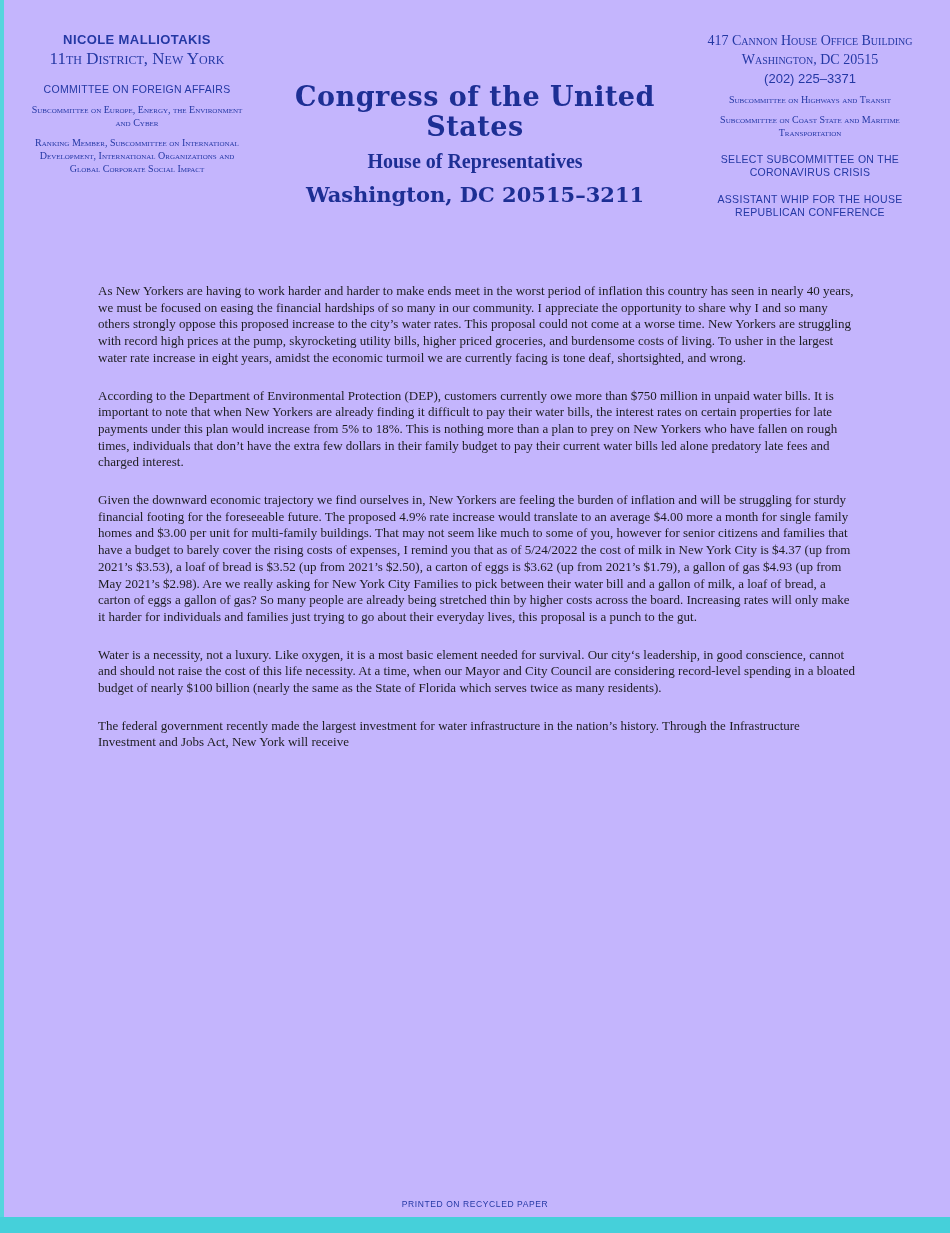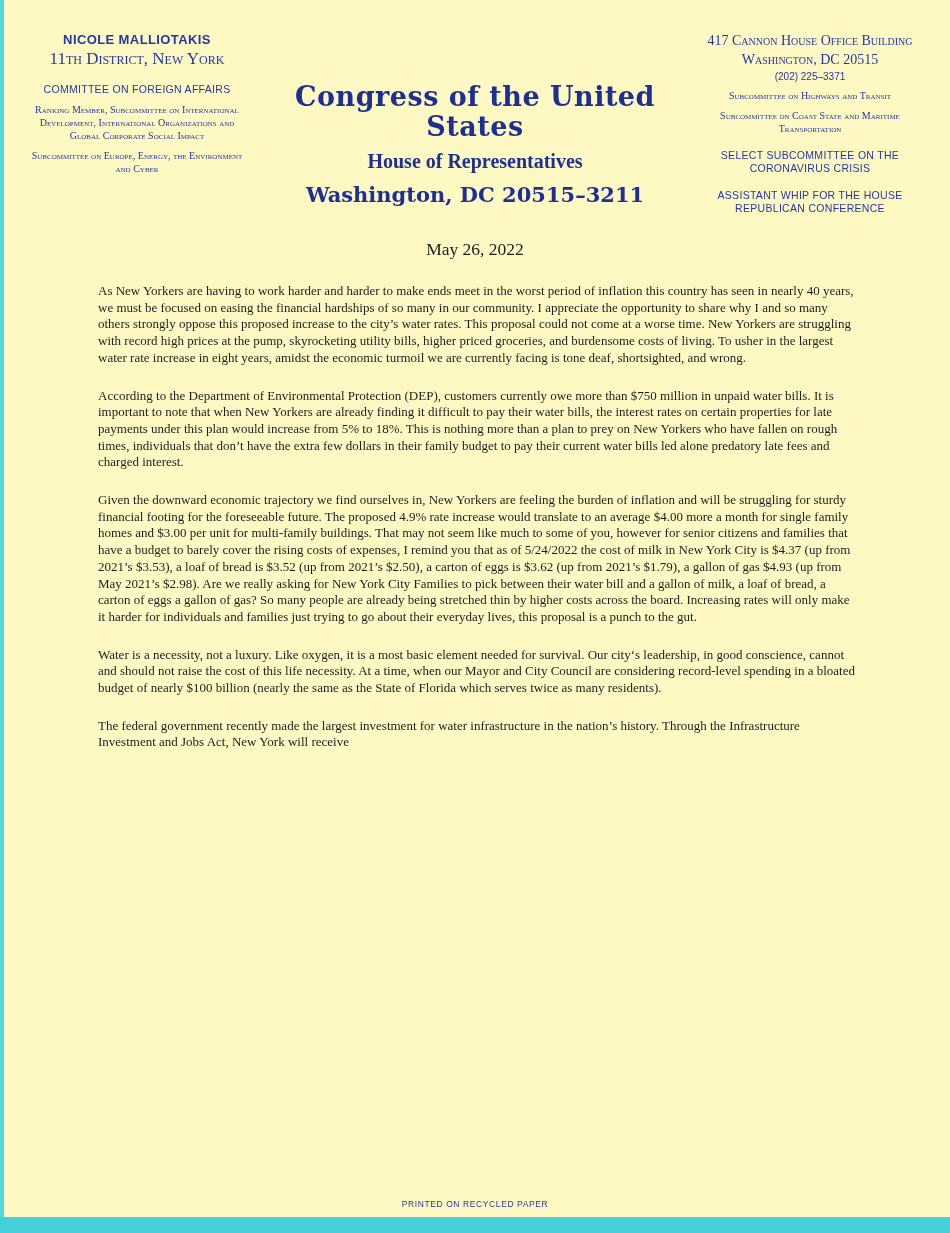--- a/index.html
+++ b/index.html
@@ -1,21 +1,21 @@
 <!DOCTYPE html>
 <html><head>
 <meta charset="utf-8">
 <style>
   html, body { margin: 0; padding: 0; background: #9a9a9a; }
   .page {
     position: relative;
     width: 950px;
     height: 1233px;
     margin: 0 auto;
-    background: #fef9c3;
+    background: #c4b5fd;
     font-family: "Liberation Serif", serif;
     color: #1d1d20;
     overflow: hidden;
     box-shadow: 0 0 8px rgba(0,0,0,.4);
   }
   
   .scan-edge-left {
     position: absolute; left: 0; top: 0; width: 4px; height: 100%;
     background: #55d6de;
   }
@@ -44,21 +44,21 @@
   }
   .cmte-sub {
     font-family: "Liberation Serif", serif;
     font-variant: small-caps; font-size: 10px; line-height: 1.3;
     margin-top: 7px;
   }
   .addr {
     font-family: "Liberation Serif", serif;
     font-variant: small-caps; font-size: 14px; line-height: 1.35;
   }
-  .phone { font-family: "Liberation Sans", sans-serif; font-size: 10px; margin-top: 1px; }
+  .phone { font-family: "Liberation Sans", sans-serif; font-size: 13px; margin-top: 1px; }
 
   .congress-line1 {
     font-family: "DejaVu Serif", serif;
     font-weight: bold; font-size: 27px; letter-spacing: .5px;
     line-height: 1.1;
     text-align: center;
   }
   .congress-line2 {
     font-family: Liberation Serif, serif;
     font-weight: bold; font-size: 20px; margin-top: 9px;
@@ -91,41 +91,40 @@
 
 <div class="page">
 
   <div class="scan-edge-left"></div>
   <div class="scan-edge-bottom"></div>
 
   <div class="lh lh-left">
     <div class="member-name">NICOLE MALLIOTAKIS</div>
     <div class="member-district">11th District, New York</div>
     <div class="cmte-head">COMMITTEE ON FOREIGN AFFAIRS</div>
+    <div class="cmte-sub">Subcommittee on Europe, Energy, the Environment and Cyber</div>
     <div class="cmte-sub">Ranking Member, Subcommittee on International Development, International Organizations and Global Corporate Social Impact</div>
-    <div class="cmte-sub">Subcommittee on Europe, Energy, the Environment and Cyber</div>
   </div>
 
   <div class="lh lh-center">
     <div class="congress-line1">Congress of the United States</div>
     <div class="congress-line2">House of Representatives</div>
     <div class="congress-line3">Washington, DC 20515–3211</div>
   </div>
 
   <div class="lh lh-right">
     <div class="addr">417 Cannon House Office Building</div>
     <div class="addr">Washington, DC 20515</div>
     <div class="phone">(202) 225–3371</div>
     <div class="cmte-sub">Subcommittee on Highways and Transit</div>
     <div class="cmte-sub">Subcommittee on Coast State and Maritime Transportation</div>
     <div class="cmte-head">SELECT SUBCOMMITTEE ON THE CORONAVIRUS CRISIS</div>
     <div class="cmte-head">ASSISTANT WHIP FOR THE HOUSE REPUBLICAN CONFERENCE</div>
   </div>
 
-  <div class="date-line">May 26, 2022</div>
 
   <div class="body-text">
     <p>As New Yorkers are having to work harder and harder to make ends meet in the worst period of inflation this country has seen in nearly 40 years, we must be focused on easing the financial hardships of so many in our community. I appreciate the opportunity to share why I and so many others strongly oppose this proposed increase to the city’s water rates. This proposal could not come at a worse time.  New Yorkers are struggling with record high prices at the pump, skyrocketing utility bills, higher priced groceries, and burdensome costs of living. To usher in the largest water rate increase in eight years, amidst the economic turmoil we are currently facing is tone deaf, shortsighted, and wrong.</p>
     <p>According to the Department of Environmental Protection (DEP), customers currently owe more than $750 million in unpaid water bills. It is important to note that when New Yorkers are already finding it difficult to pay their water bills, the interest rates on certain properties for late payments under this plan would increase from 5% to 18%. This is nothing more than a plan to prey on New Yorkers who have fallen on rough times, individuals that don’t have the extra few dollars in their family budget to pay their current water bills led alone predatory late fees and charged interest.</p>
     <p>Given the downward economic trajectory we find ourselves in, New Yorkers are feeling the burden of inflation and will be struggling for sturdy financial footing for the foreseeable future. The proposed 4.9% rate increase would translate to an average $4.00 more a month for single family homes and $3.00 per unit for multi-family buildings. That may not seem like much to some of you, however for senior citizens and families that have a budget to barely cover the rising costs of expenses, I remind you that as of 5/24/2022 the cost of milk in New York City is $4.37 (up from 2021’s $3.53), a loaf of bread is $3.52 (up from 2021’s $2.50), a carton of eggs is $3.62 (up from 2021’s $1.79), a gallon of gas $4.93 (up from May 2021’s $2.98). Are we really asking for New York City Families to pick between their water bill and a gallon of milk, a loaf of bread, a carton of eggs a gallon of gas?  So many people are already being stretched thin by higher costs across the board. Increasing rates will only make it harder for individuals and families just trying to go about their everyday lives, this proposal is a punch to the gut.</p>
     <p>Water is a necessity, not a luxury. Like oxygen, it is a most basic element needed for survival. Our city‘s leadership, in good conscience, cannot and should not raise the cost of this life necessity. At a time, when our Mayor and City Council are considering record-level spending in a bloated budget of nearly $100 billion (nearly the same as the State of Florida which serves twice as many residents).</p>
     <p>The federal government recently made the largest investment for water infrastructure in the nation’s history. Through the Infrastructure Investment and Jobs Act, New York will receive</p>
   </div>
 
   <div class="footer-note">PRINTED ON RECYCLED PAPER</div>

